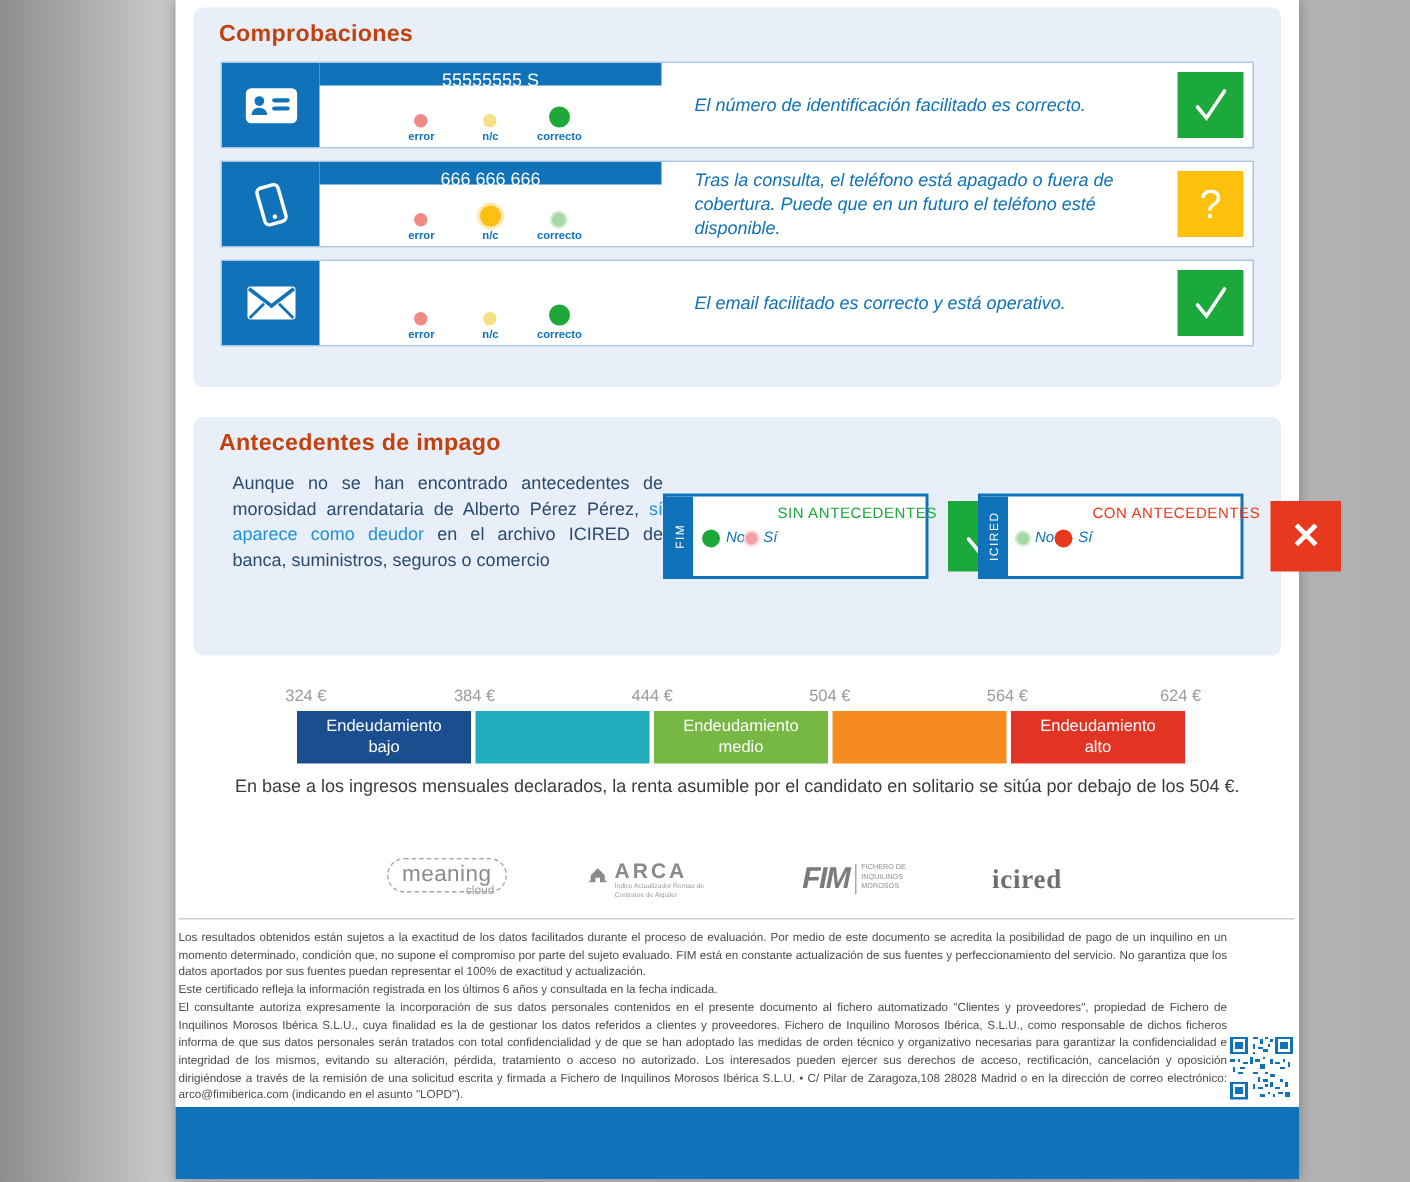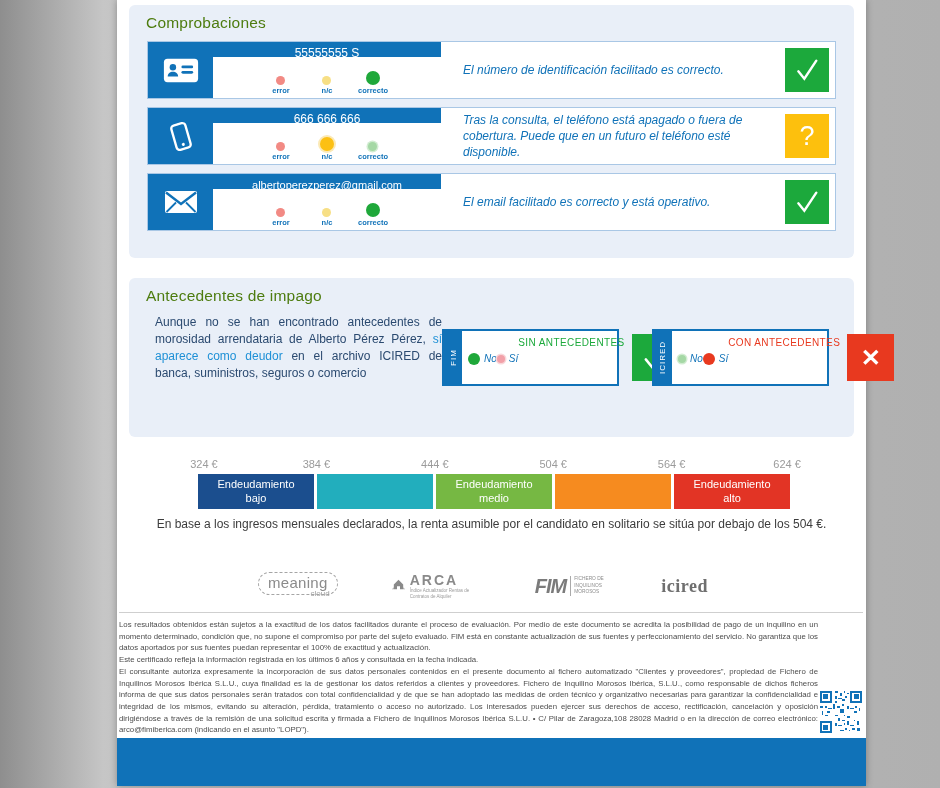--- a/index.html
+++ b/index.html
@@ -10,21 +10,21 @@
     position:relative;
   }
   .page {
     position:absolute; left:117px; top:0; width:749px; height:786px;
     background:#ffffff; box-shadow:0 0 7px rgba(0,0,0,.3);
   }
   
   .panel { position:absolute; left:12px; right:12px; background:#e9eff8; border-radius:6px; padding:6px 16px; }
   .panel-comprobaciones { top:5px; height:253px; }
   .panel-antecedentes  { top:278px; height:159px; }
-  .panel h2 { color:#4d7c0f; font-size:15.5px; font-weight:400; margin:3px 0 9px 1px; letter-spacing:.2px; }
+  .panel h2 { color:#c2410c; font-size:15.5px; font-weight:700; margin:3px 0 9px 1px; letter-spacing:.2px; }
 
   
   .check-row { display:flex; align-items:stretch; height:58px; margin:0 2px 8px 2px;
                background:#fff; border:1px solid #a9c7e5; }
   .icon-box { width:65px; flex:none; background:#1072b8; display:flex; align-items:center; justify-content:center; }
   .row-mid { width:228px; flex:none; display:flex; flex-direction:column; }
   .value-bar { height:15px; line-height:22px; background:#1072b8; color:#fff; text-align:center; font-size:12px; }
   .value-bar.small { font-size:11px; }
   .dot-row { flex:1; display:flex; justify-content:center; align-items:flex-end; gap:16px; padding-bottom:4px; }
   .dot-item { display:flex; flex-direction:column; align-items:center; justify-content:flex-end; min-width:30px;font-weight:bold; }
@@ -183,21 +183,20 @@
 
     <div class="check-row">
       <div class="icon-box">
         <svg viewBox="0 0 34 24" width="34" height="24" aria-hidden="true">
           <rect x="1" y="1" width="32" height="22" rx="2" fill="#fff"></rect>
           <path d="M2 2.5L17 14L32 2.5" fill="none" stroke="#1072b8" stroke-width="2.4"></path>
           <path d="M2.5 22L12 12.5M31.5 22L22 12.5" fill="none" stroke="#1072b8" stroke-width="1.8"></path>
         </svg>
       </div>
       <div class="row-mid">
-        <div class="value-bar small">albertoperezperez@gmail.com</div>
         <div class="dot-row">
           <div class="dot-item">
               <span class="dot sm c-pink"></span>
               <span class="dot-label">error</span>
             </div>
           <div class="dot-item">
               <span class="dot sm c-yellow-pale"></span>
               <span class="dot-label">n/c</span>
             </div>
           <div class="dot-item">

